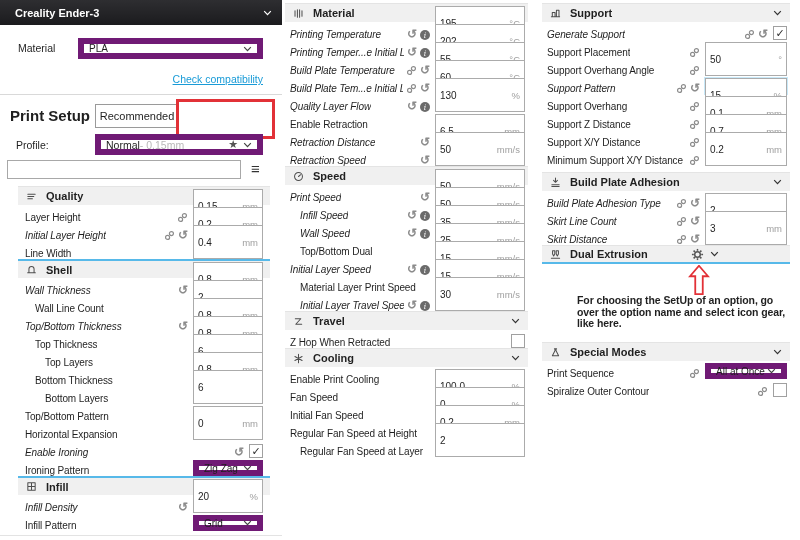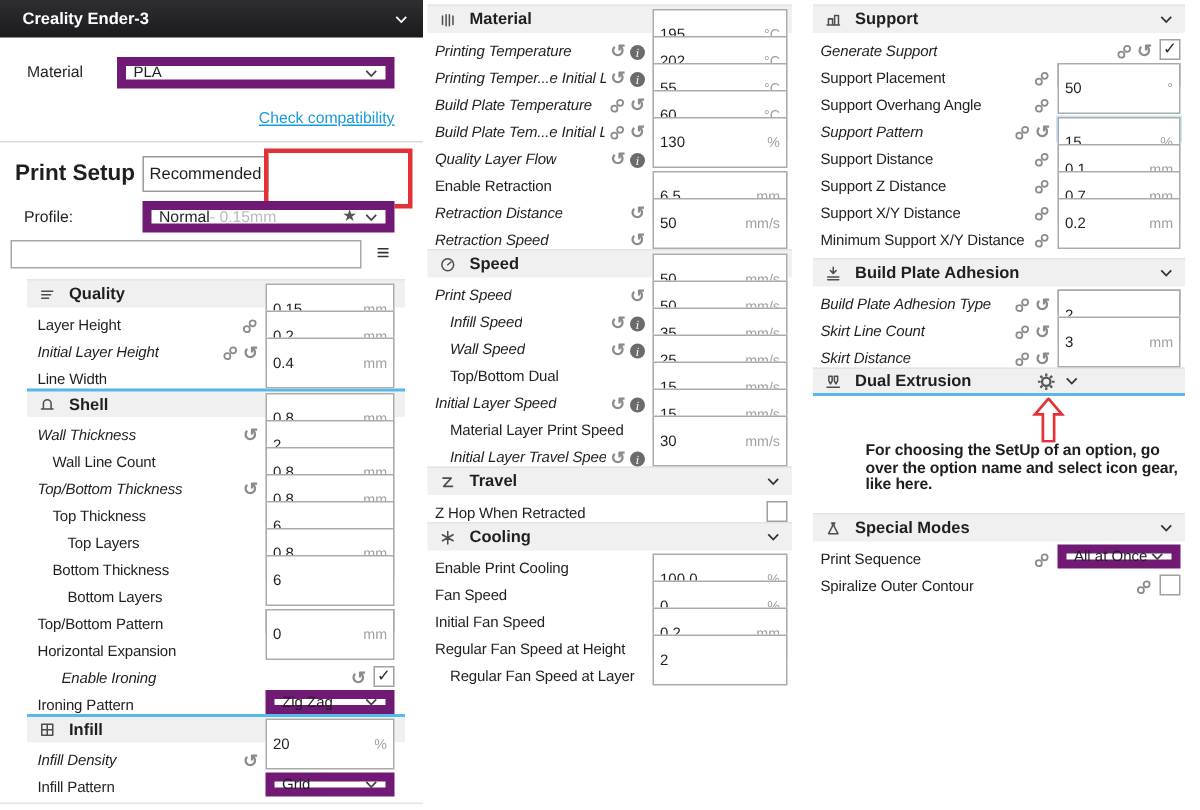--- a/index.html
+++ b/index.html
@@ -68,21 +68,21 @@
   svg.ric{width:11px;height:11px;}
   .revert{color:#8c8c8c;font-size:12px;line-height:11px;font-weight:bold;cursor:pointer;}
   .info-dot{width:10px;height:10px;border-radius:50%;background:#6b6b6b;color:#fff;font-size:7.5px;
     font-style:italic;display:flex;align-items:center;justify-content:center;
     font-family:"DejaVu Serif",serif;cursor:pointer;}
   .ctrl{flex:none;margin-left:5px;display:flex;}
   .field{box-sizing:border-box;height:16px;border:1px solid #ababab;background:#fff;display:flex;
          align-items:center;padding:16px 4px;font-size:10px;}
   .field .unit{margin-left:auto;color:#a0a0a0;font-size:9.5px;padding-left:4px;}
   .row .sel{height:16px;}
-  #sections-left .field,#sections-left .row .sel{width:86px;}
+  #sections-left .field,#sections-left .row .sel{width:70px;}
   #sections-mid .field,#sections-mid .row .sel{width:90px;}
   #sections-right .field,#sections-right .row .sel{width:82px;}
   .sel.focus{border:1px solid var(--accent-light,#57b9e9);box-shadow:0 0 0 1px #c8e9f9;}
   .cb{width:14px;height:14px;border:1px solid #a0a0a0;background:#fff;font-size:11px;
       line-height:12px;text-align:center;color:#2d2d2d;box-sizing:border-box;cursor:pointer;}
 
   .sec-build-plate-adhesion{margin-top:6px;}
   .sec-special-modes{margin-top:6px;}
   .annotation{position:relative;height:72px;}
   .ann-arrow{position:absolute;left:146px;top:1px;width:22px;height:30px;}
@@ -282,21 +282,21 @@
           <span class="rlabel" style="margin-left:0px">Horizontal Expansion</span>
           <span class="spacer"></span>
           <span class="ctrl">
             <div class="field">
               <span class="val">0</span>
               <span class="unit">mm</span>
             </div>
           </span>
         </div>
         <div class="row">
-          <span class="rlabel italic" style="margin-left:16px">Enable Ironing</span>
+          <span class="rlabel italic" style="margin-left:0px">Enable Ironing</span>
           <span class="spacer"></span>
           <span class="ric revert">↺</span>
           <span class="ctrl">
             <div class="cb">✓</div>
           </span>
         </div>
         <div class="row">
           <span class="rlabel" style="margin-left:0px">Ironing Pattern</span>
           <span class="spacer"></span>
           <span class="ctrl">
@@ -711,21 +711,21 @@
           <span class="ctrl">
             <div class="sel focus">
               <span class="val">Lines</span>
               <svg class="chev" viewBox="0 0 9 6">
                 <path d="M1.2 1.2L4.5 4.7 7.8 1.2" fill="none" stroke="currentColor" stroke-width="1.2"></path>
               </svg>
             </div>
           </span>
         </div>
         <div class="row">
-          <span class="rlabel" style="margin-left:0px">Support Distance</span>
+          <span class="rlabel" style="margin-left:0px">Support Overhang</span>
           <span class="spacer"></span>
           <svg class="ric" viewBox="0 0 12 12">
             <g fill="none" stroke="#8c8c8c" stroke-width="1.3">
               <circle cx="3.9" cy="8.1" r="2.2"></circle>
               <circle cx="8.1" cy="3.9" r="2.2"></circle>
             </g>
           </svg>
           <span class="ctrl">
             <div class="field">
               <span class="val">15</span>

